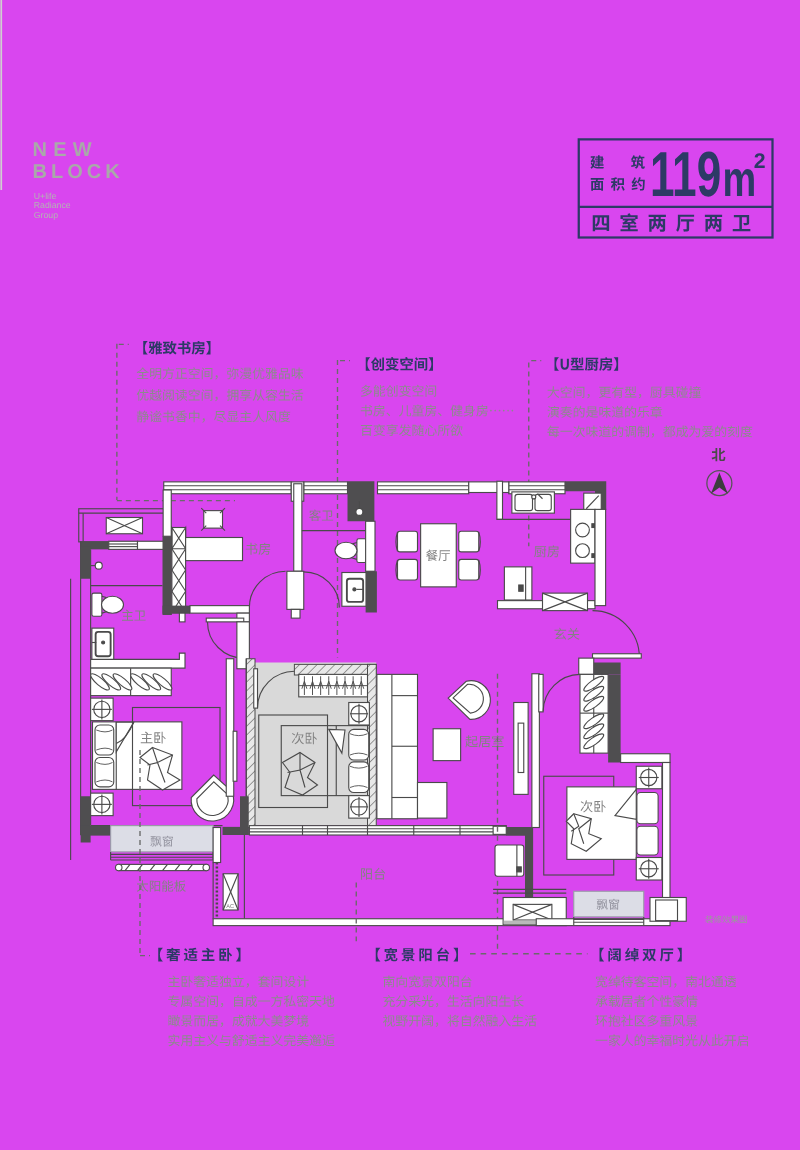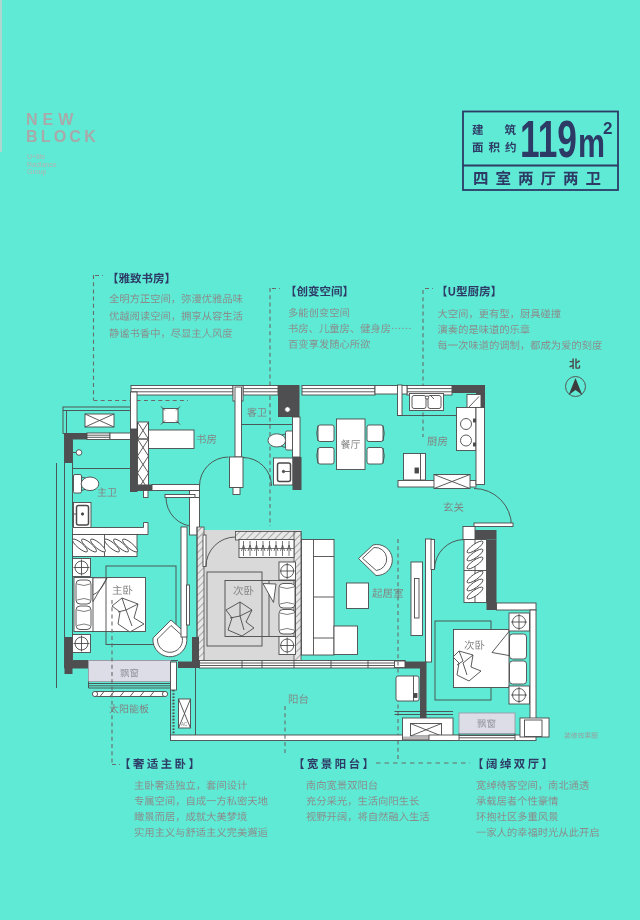--- a/index.html
+++ b/index.html
@@ -1,16 +1,16 @@
 <!DOCTYPE html>
 <html><head>
 <meta charset="utf-8">
 <style>
   html,body{margin:0;padding:0;background:#fff;}
-  #page{position:relative;width:640px;height:920px;background:#5eead4;overflow:hidden;
+  #page{position:relative;width:640px;height:920px;background:#d946ef;overflow:hidden;
         font-family:"Liberation Sans", sans-serif;}
   svg{position:absolute;left:0;top:0;}
   text{font-family:"Liberation Sans", sans-serif;}
 </style>
 </head>
 <body>
 <div id="page">
 <svg width="640" height="920" viewBox="0 0 640 920">
 
 <defs>

